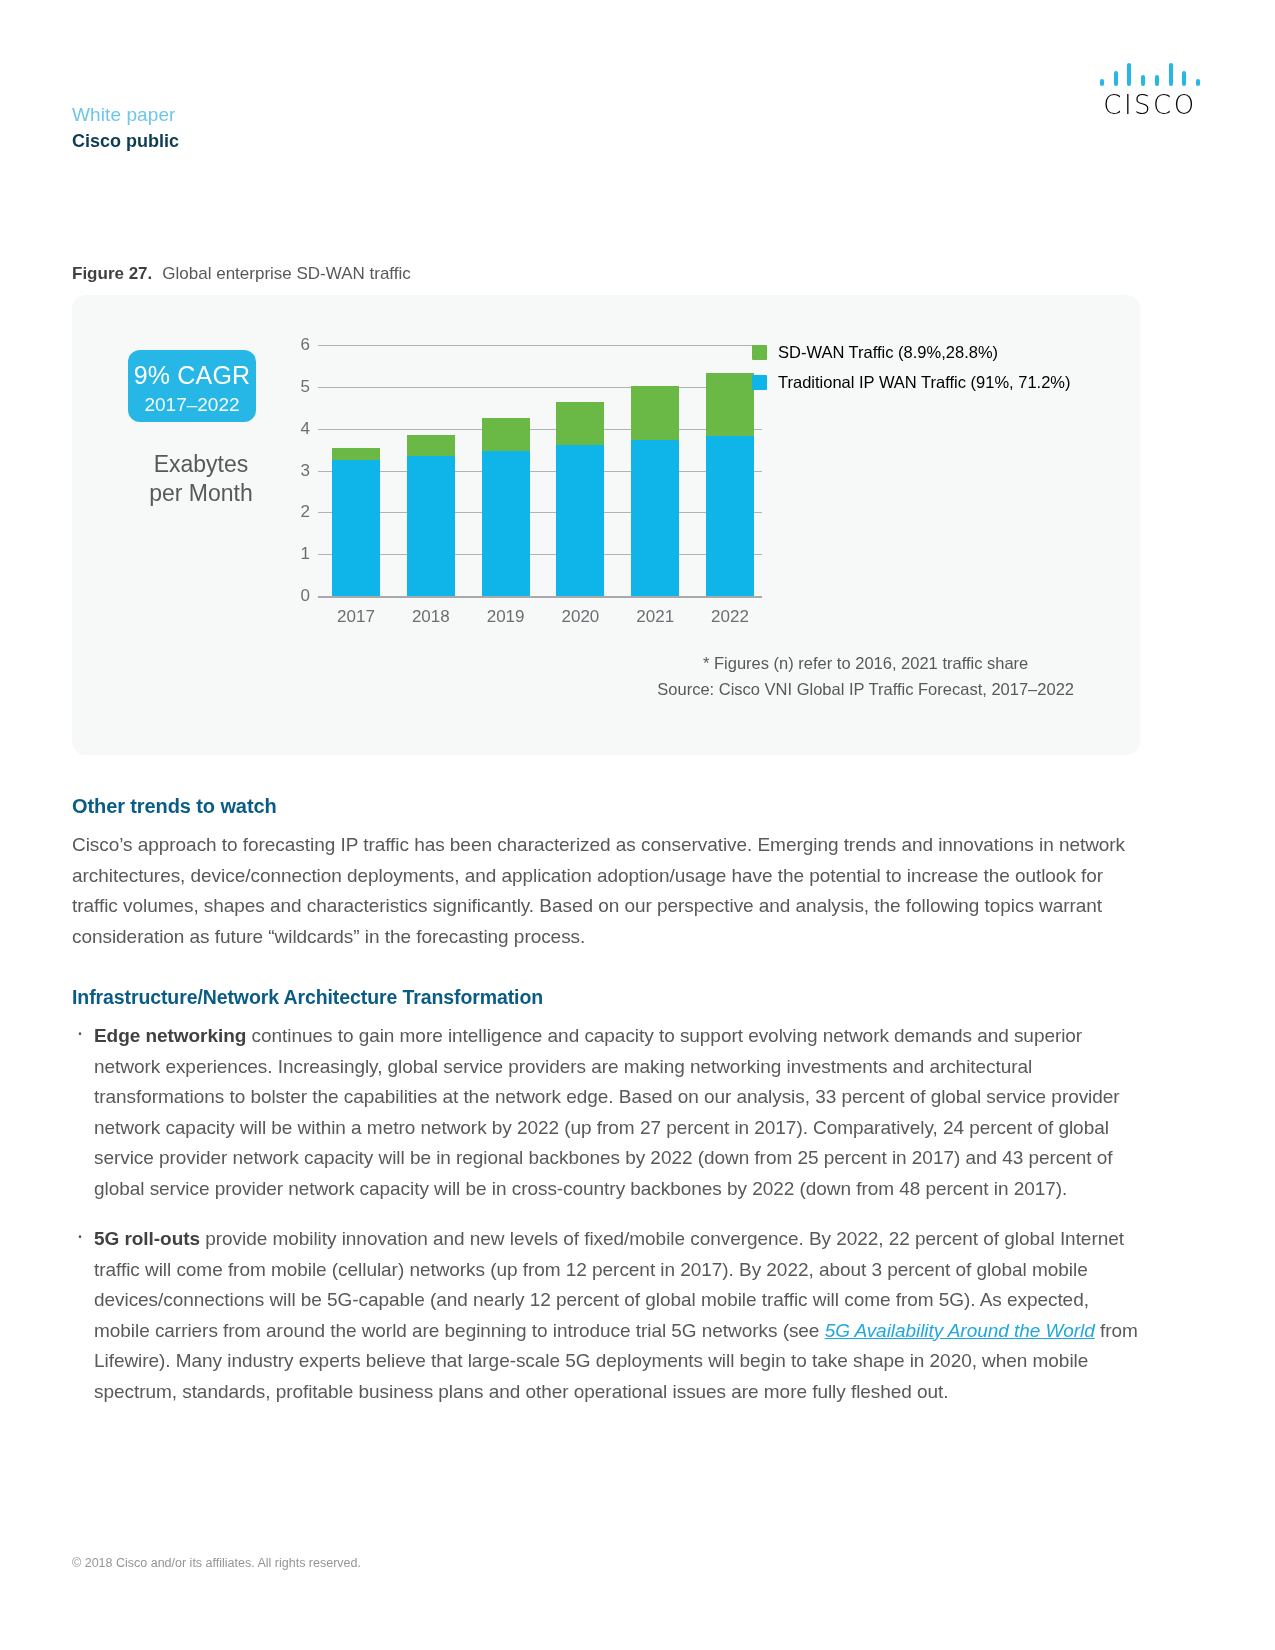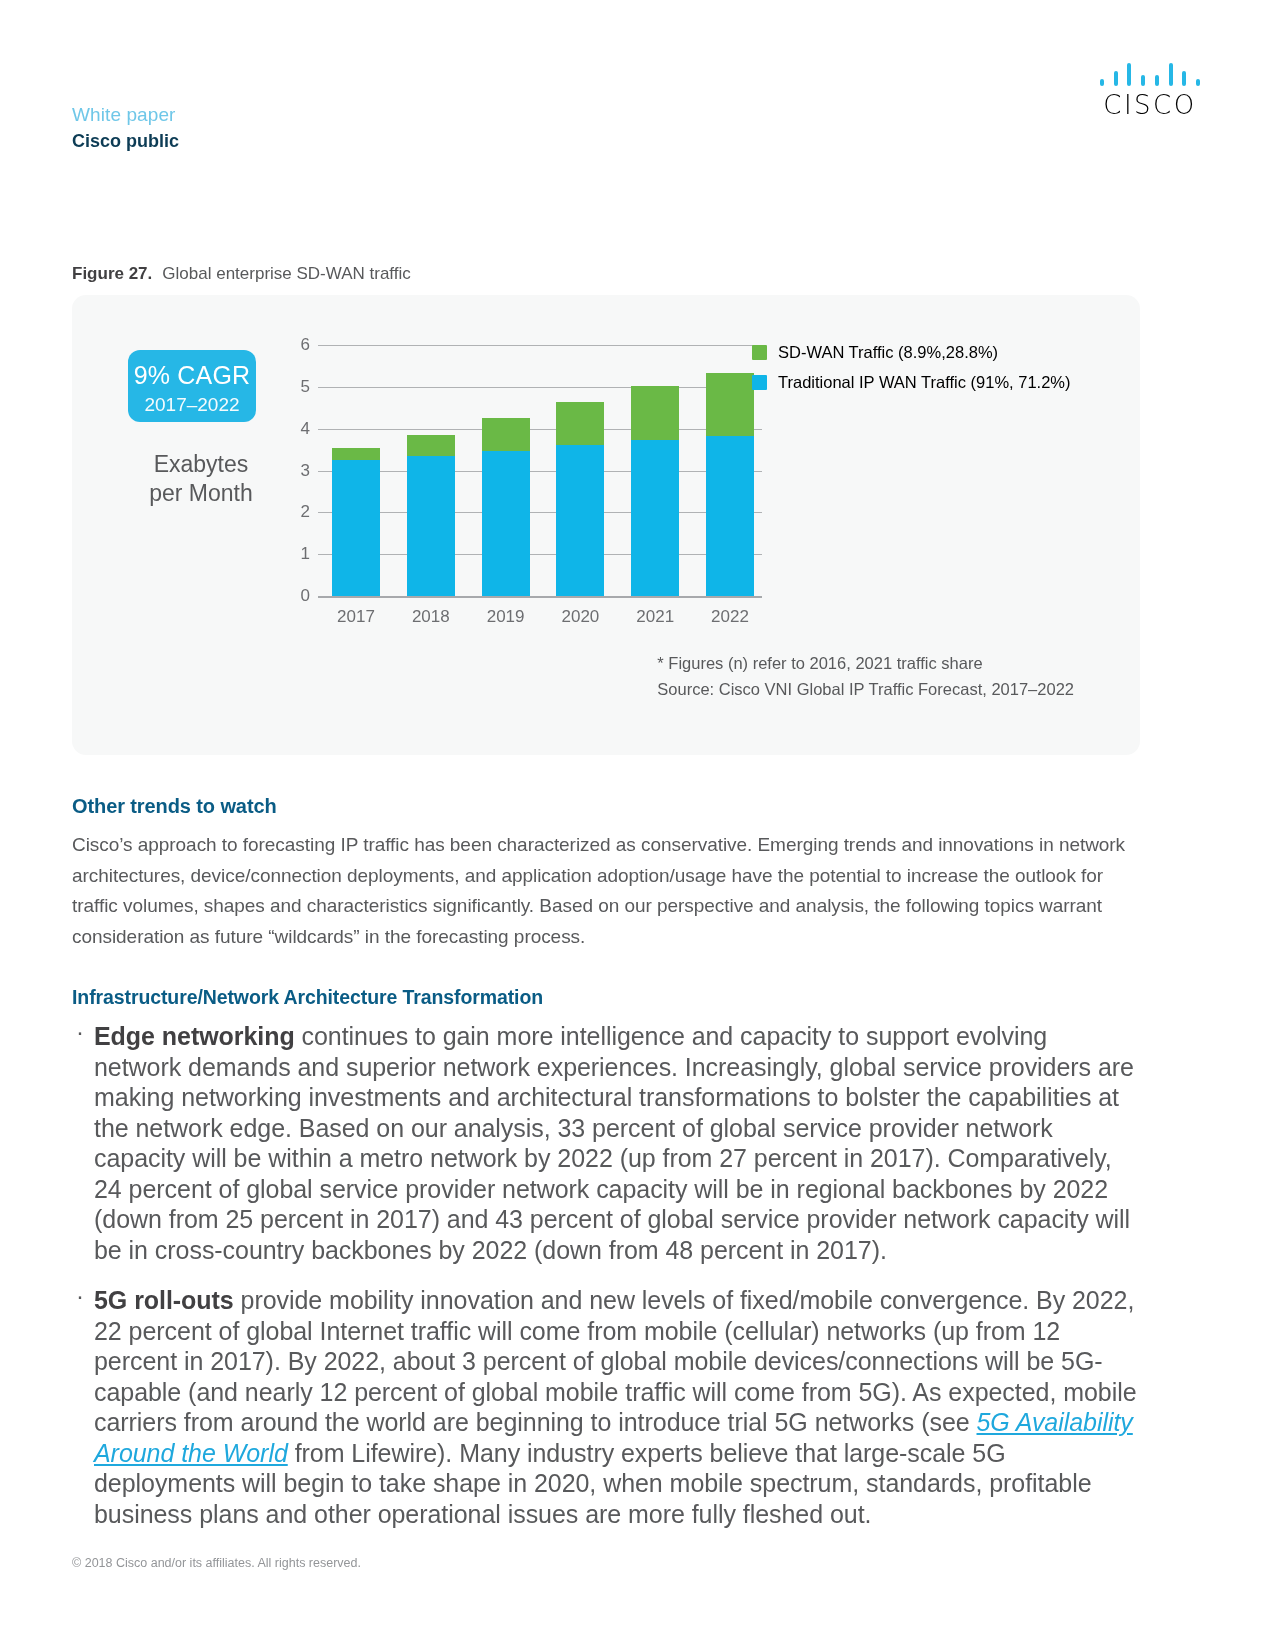--- a/index.html
+++ b/index.html
@@ -56,31 +56,31 @@
   .xlabels .row { position:absolute; left:14px; right:8px;
                   display:flex; justify-content:space-between; }
   .xlabels .row span { width:48px; text-align:center; font-size:17px; color:#6d6e71; }
 
   
   .legend { position:absolute; left:680px; top:48px; }
   .legend-row { display:flex; align-items:center; margin-bottom:11px; }
   .legend-sw { width:15px; height:15px; margin-right:11px; flex:none; border-radius:1px; }
   .legend-txt { font-size:16.5px; color:#000000; white-space:nowrap; }
 
-  .fig-notes { position:absolute; right:66px; top:355px; text-align:left; }
+  .fig-notes { position:absolute; right:66px; top:355px; text-align:center; }
   .fig-notes div { font-size:16.5px; color:#58595b; line-height:26px; }
 
   
   .body { position:absolute; left:72px; top:795px; width:1068px; }
   h2.sec { font-size:20px; color:#0a5c85; font-weight:bold; margin-bottom:12px; letter-spacing:-.1px; }
   h3.sub { font-size:19.5px; color:#0a5c85; font-weight:bold; margin:34px 0 12px; letter-spacing:-.1px; }
   p.para { font-size:19px; color:#58595b; line-height:30.5px; letter-spacing:-.05px; }
   ul.bullets { list-style:none; margin-top:4px; }
   ul.bullets li { position:relative; padding-left:22px; margin-bottom:20px;
-                  font-size:25px; color:#58595b; line-height:30.5px; letter-spacing:-.05px; }
+                  font-size:19px; color:#58595b; line-height:30.5px; letter-spacing:-.05px; }
   ul.bullets li:before { content:"\00b7"; position:absolute; left:4px; top:-4px;
                          font-size:24px; color:#58595b; }
   b.lead { color:#414042; font-weight:bold; }
   a.inline-link { color:#1fa8dd; text-decoration:underline;font-style:italic; }
 
   .footer { position:absolute; left:72px; top:1556px; font-size:12.5px; color:#939598; }
 </style>
 </head>
 <body>
 

